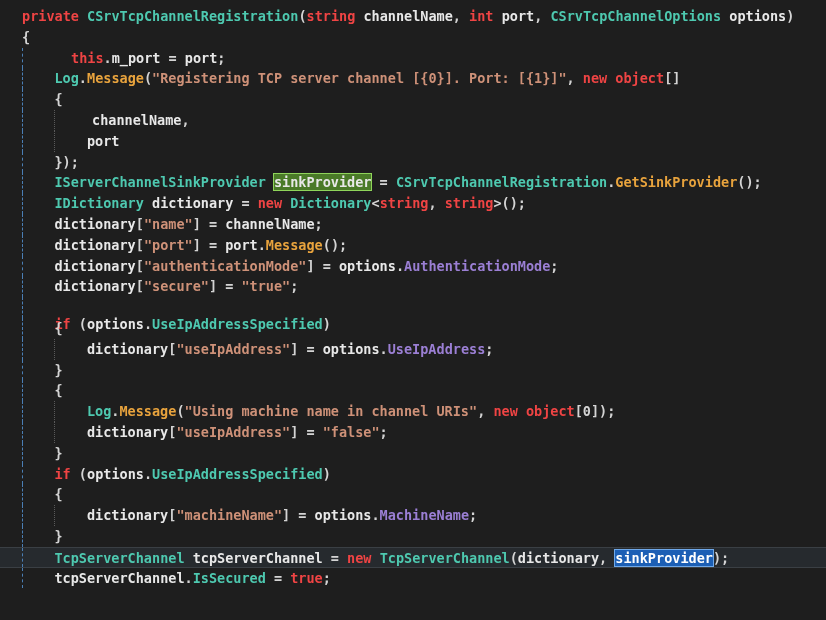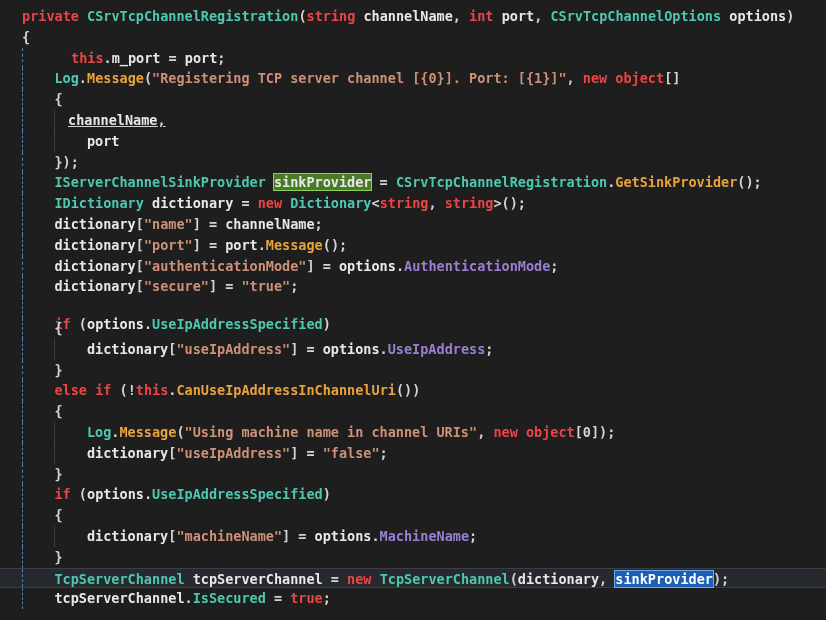--- a/index.html
+++ b/index.html
@@ -78,34 +78,33 @@
 </head>
 <body>
 
 <div id="editor">
   <div id="code">
       <div class="line"><span style="padding-left: 0px; display: inline-block;"><span class="kw">private</span><span class="plain"> </span><span class="typ">CSrvTcpChannelRegistration</span><span class="pun">(</span><span class="kw">string</span><span class="plain"> </span><span class="var">channelName</span><span class="pun">, </span><span class="kw">int</span><span class="plain"> </span><span class="var">port</span><span class="pun">, </span><span class="typ">CSrvTcpChannelOptions</span><span class="plain"> </span><span class="var">options</span><span class="pun">)</span></span></div>
       <div class="line"><span style="padding-left: 0px; display: inline-block;"><span class="pun">{</span></span></div>
       <div class="line"><span class="guide dash-blue" style="left: 22px;"></span><span style="padding-left: 49px; display: inline-block;"><span class="kw">this</span><span class="pun">.</span><span class="var">m_port</span><span class="pun"> = </span><span class="var">port</span><span class="pun">;</span></span></div>
       <div class="line"><span class="guide dash-blue" style="left: 22px;"></span><span style="padding-left: 32.48px; display: inline-block;"><span class="typ">Log</span><span class="pun">.</span><span class="mth">Message</span><span class="pun">(</span><span class="str">"Registering TCP server channel [{0}]. Port: [{1}]"</span><span class="pun">, </span><span class="kw">new</span><span class="plain"> </span><span class="kw">object</span><span class="pun">[]</span></span></div>
       <div class="line"><span class="guide dash-blue" style="left: 22px;"></span><span style="padding-left: 32.48px; display: inline-block;"><span class="pun">{</span></span></div>
-      <div class="line"><span class="guide dash-blue" style="left: 22px;"></span><span class="guide" style="left: 54.48px;"></span><span style="padding-left: 46px; display: inline-block; text-decoration: underline;"><span class="var">channelName</span><span class="pun">,</span></span></div>
+      <div class="line"><span class="guide dash-blue" style="left: 22px;"></span><span class="guide" style="left: 54.48px;"></span><span style="padding-left: 70px; display: inline-block;"><span class="var">channelName</span><span class="pun">,</span></span></div>
       <div class="line"><span class="guide dash-blue" style="left: 22px;"></span><span class="guide" style="left: 54.48px;"></span><span style="padding-left: 64.96px; display: inline-block;"><span class="var">port</span></span></div>
       <div class="line"><span class="guide dash-blue" style="left: 22px;"></span><span style="padding-left: 32.48px; display: inline-block;"><span class="pun">});</span></span></div>
       <div class="line"><span class="guide dash-blue" style="left: 22px;"></span><span style="padding-left: 32.48px; display: inline-block;"><span class="typ">IServerChannelSinkProvider</span><span class="plain"> </span><span class="var hl-find">sinkProvider</span><span class="pun"> = </span><span class="typ">CSrvTcpChannelRegistration</span><span class="pun">.</span><span class="mth">GetSinkProvider</span><span class="pun">();</span></span></div>
       <div class="line"><span class="guide dash-blue" style="left: 22px;"></span><span style="padding-left: 32.48px; display: inline-block;"><span class="typ">IDictionary</span><span class="plain"> </span><span class="var">dictionary</span><span class="pun"> = </span><span class="kw">new</span><span class="plain"> </span><span class="typ">Dictionary</span><span class="pun">&lt;</span><span class="kw">string</span><span class="pun">, </span><span class="kw">string</span><span class="pun">&gt;();</span></span></div>
       <div class="line"><span class="guide dash-blue" style="left: 22px;"></span><span style="padding-left: 32.48px; display: inline-block;"><span class="var">dictionary</span><span class="pun">[</span><span class="str">"name"</span><span class="pun">] = </span><span class="var">channelName</span><span class="pun">;</span></span></div>
       <div class="line"><span class="guide dash-blue" style="left: 22px;"></span><span style="padding-left: 32.48px; display: inline-block;"><span class="var">dictionary</span><span class="pun">[</span><span class="str">"port"</span><span class="pun">] = </span><span class="var">port</span><span class="pun">.</span><span class="mth">Message</span><span class="pun">();</span></span></div>
       <div class="line"><span class="guide dash-blue" style="left: 22px;"></span><span style="padding-left: 32.48px; display: inline-block;"><span class="var">dictionary</span><span class="pun">[</span><span class="str">"authenticationMode"</span><span class="pun">] = </span><span class="var">options</span><span class="pun">.</span><span class="prop">AuthenticationMode</span><span class="pun">;</span></span></div>
       <div class="line"><span class="guide dash-blue" style="left: 22px;"></span><span style="padding-left: 32.48px; display: inline-block;"><span class="var">dictionary</span><span class="pun">[</span><span class="str">"secure"</span><span class="pun">] = </span><span class="str">"true"</span><span class="pun">;</span></span></div>
       <div class="line"><span class="guide dash-blue" style="left: 22px;"></span><span style="padding-left: 32.48px; display: inline-block; margin-top: 17px;"><span class="kw">if</span><span class="pun"> (</span><span class="var">options</span><span class="pun">.</span><span class="typ">UseIpAddressSpecified</span><span class="pun">)</span></span></div>
       <div class="line"><span class="guide dash-blue" style="left: 22px;"></span><span style="padding-left: 32.48px; display: inline-block;"><span class="pun">{</span></span></div>
       <div class="line"><span class="guide dash-blue" style="left: 22px;"></span><span class="guide" style="left: 54.48px;"></span><span style="padding-left: 64.96px; display: inline-block;"><span class="var">dictionary</span><span class="pun">[</span><span class="str">"useIpAddress"</span><span class="pun">] = </span><span class="var">options</span><span class="pun">.</span><span class="prop">UseIpAddress</span><span class="pun">;</span></span></div>
       <div class="line"><span class="guide dash-blue" style="left: 22px;"></span><span style="padding-left: 32.48px; display: inline-block;"><span class="pun">}</span></span></div>
-      <div class="line"><span class="guide dash-blue" style="left: 22px;"></span><span style="padding-left: 32.48px; display: inline-block;"><span class="kw">else</span><span class="plain"> </span><span class="kw">if</span><span class="pun"> (!</span><span class="kw">this</span><span class="pun">.</span><span class="mth">CanUseIpAddressInChannelUri</span><span class="pun">())</span></span></div>
       <div class="line"><span class="guide dash-blue" style="left: 22px;"></span><span style="padding-left: 32.48px; display: inline-block;"><span class="pun">{</span></span></div>
       <div class="line"><span class="guide dash-blue" style="left: 22px;"></span><span class="guide" style="left: 54.48px;"></span><span style="padding-left: 64.96px; display: inline-block;"><span class="typ">Log</span><span class="pun">.</span><span class="mth">Message</span><span class="pun">(</span><span class="str">"Using machine name in channel URIs"</span><span class="pun">, </span><span class="kw">new</span><span class="plain"> </span><span class="kw">object</span><span class="pun">[0]);</span></span></div>
       <div class="line"><span class="guide dash-blue" style="left: 22px;"></span><span class="guide" style="left: 54.48px;"></span><span style="padding-left: 64.96px; display: inline-block;"><span class="var">dictionary</span><span class="pun">[</span><span class="str">"useIpAddress"</span><span class="pun">] = </span><span class="str">"false"</span><span class="pun">;</span></span></div>
       <div class="line"><span class="guide dash-blue" style="left: 22px;"></span><span style="padding-left: 32.48px; display: inline-block;"><span class="pun">}</span></span></div>
       <div class="line"><span class="guide dash-blue" style="left: 22px;"></span><span style="padding-left: 32.48px; display: inline-block;"><span class="kw">if</span><span class="pun"> (</span><span class="var">options</span><span class="pun">.</span><span class="typ">UseIpAddressSpecified</span><span class="pun">)</span></span></div>
       <div class="line"><span class="guide dash-blue" style="left: 22px;"></span><span style="padding-left: 32.48px; display: inline-block;"><span class="pun">{</span></span></div>
       <div class="line"><span class="guide dash-blue" style="left: 22px;"></span><span class="guide" style="left: 54.48px;"></span><span style="padding-left: 64.96px; display: inline-block;"><span class="var">dictionary</span><span class="pun">[</span><span class="str">"machineName"</span><span class="pun">] = </span><span class="var">options</span><span class="pun">.</span><span class="prop">MachineName</span><span class="pun">;</span></span></div>
       <div class="line"><span class="guide dash-blue" style="left: 22px;"></span><span style="padding-left: 32.48px; display: inline-block;"><span class="pun">}</span></span></div>
       <div class="line current"><span class="guide dash-blue" style="left: 22px;"></span><span style="padding-left: 32.48px; display: inline-block;"><span class="typ">TcpServerChannel</span><span class="plain"> </span><span class="var">tcpServerChannel</span><span class="pun"> = </span><span class="kw">new</span><span class="plain"> </span><span class="typ">TcpServerChannel</span><span class="pun">(</span><span class="var">dictionary</span><span class="pun">, </span><span class="var hl-sel">sinkProvider</span><span class="pun">);</span></span></div>
       <div class="line"><span class="guide dash-blue" style="left: 22px;"></span><span style="padding-left: 32.48px; display: inline-block;"><span class="var">tcpServerChannel</span><span class="pun">.</span><span class="typ">IsSecured</span><span class="pun"> = </span><span class="kw">true</span><span class="pun">;</span></span></div>

